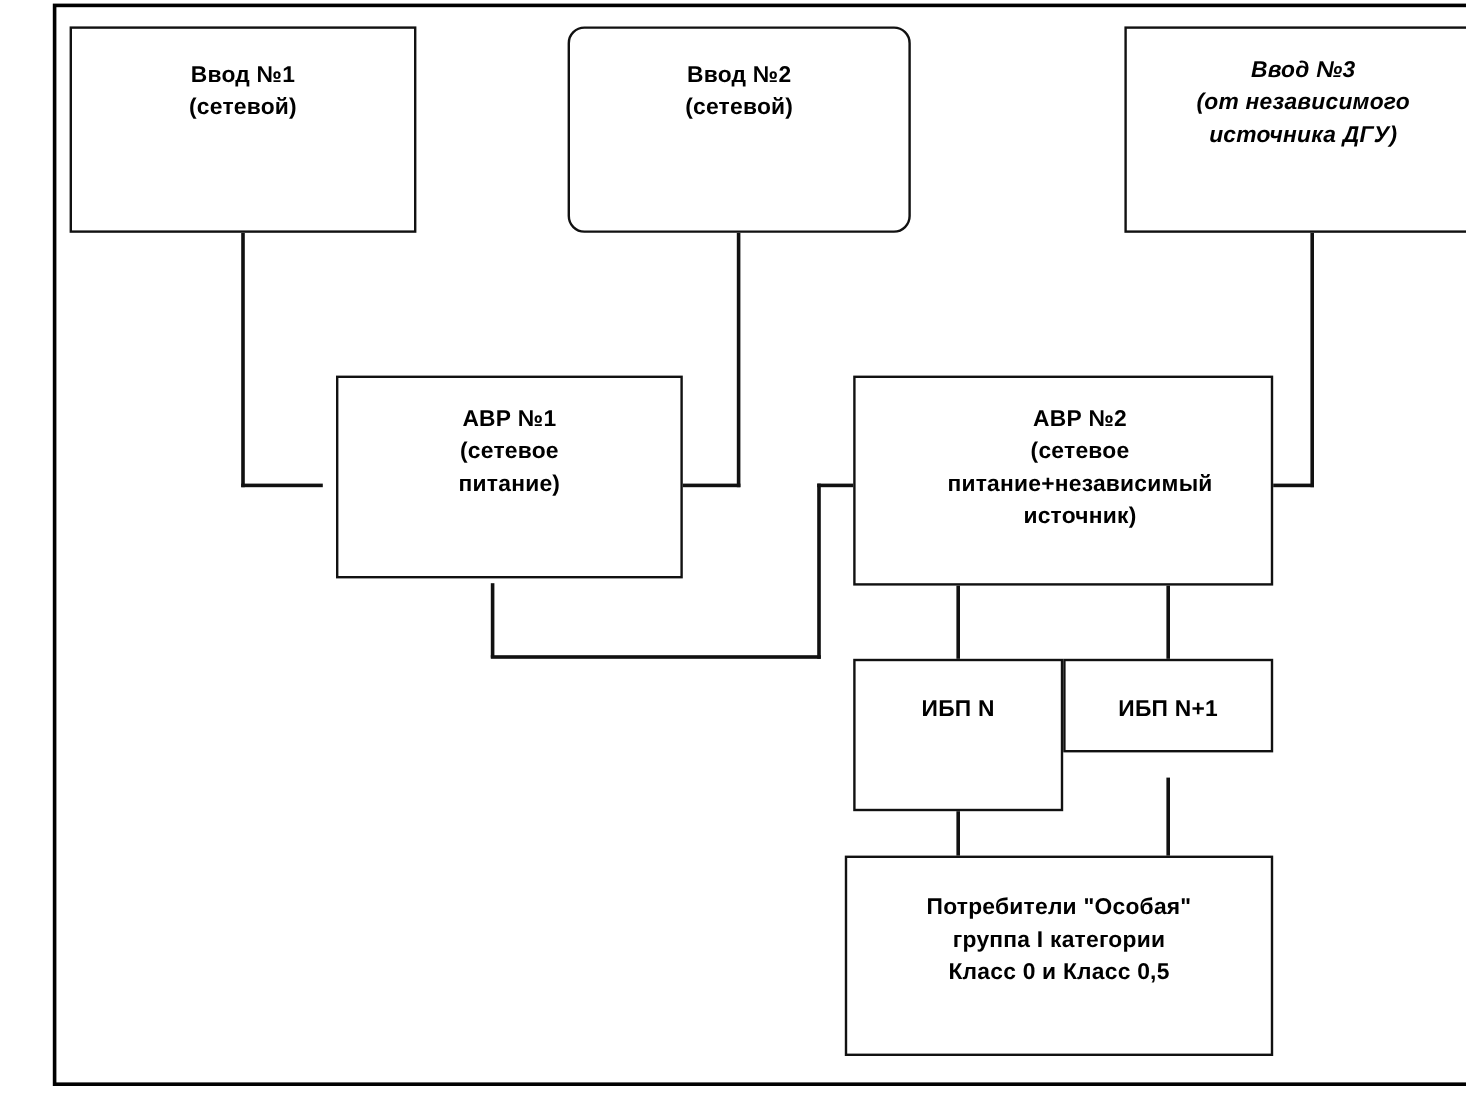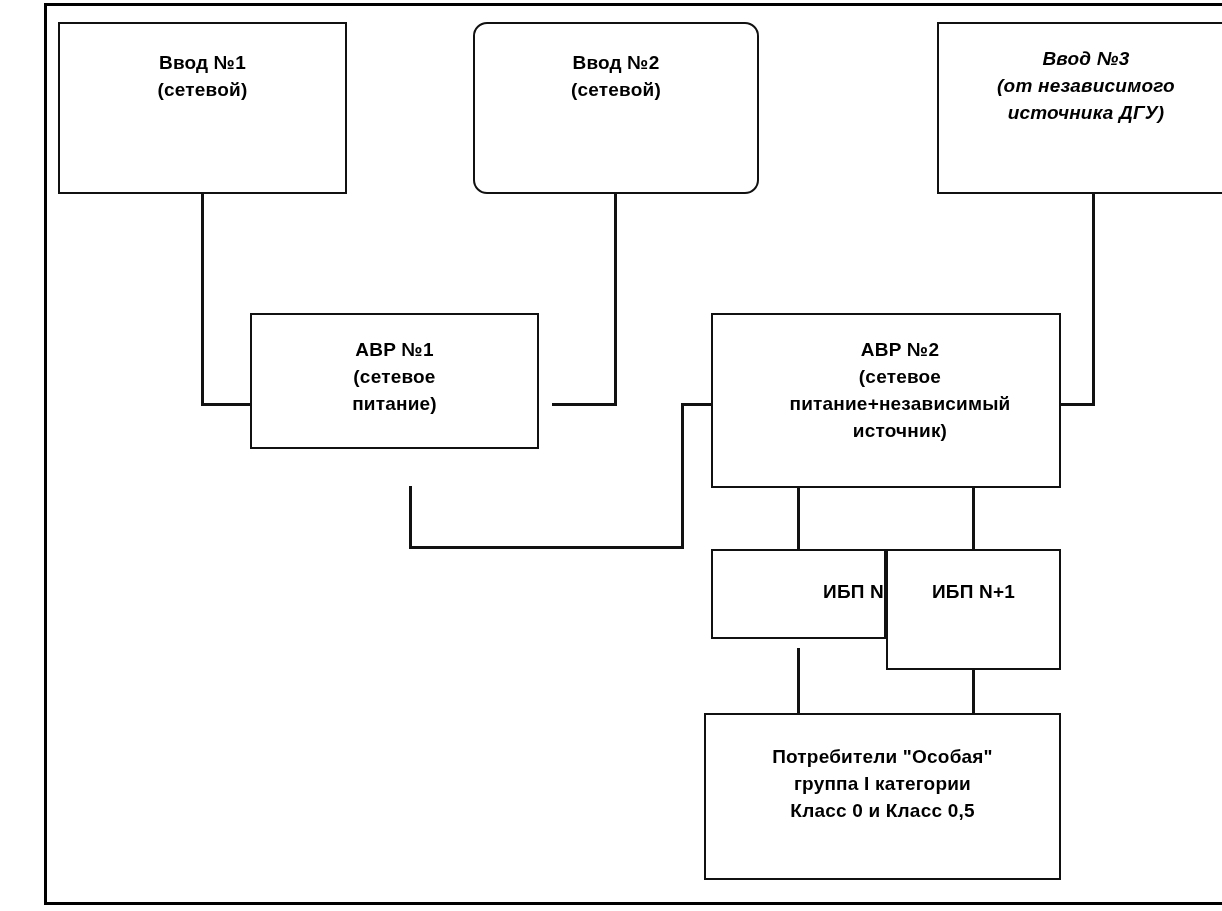--- a/index.html
+++ b/index.html
@@ -41,24 +41,24 @@
     width:100%;
     font-weight:bold;
     letter-spacing:0.2px;
     line-height:1.42;
     white-space:pre-line;
   }
   
   #n-input1{ left:17px;  top:22px;  width:289px; height:172px; }
   #n-input2{ left:432px; top:22px;  width:286px; height:172px;border-radius:14px; }
   #n-input3{ left:896px; top:22px;  width:298px; height:172px;font-style:italic; }
-  #n-avr1  { left:209px; top:313px; width:289px; height:136px; }
+  #n-avr1  { left:239px; top:313px; width:289px; height:169px; }
   #n-avr2  { left:670px; top:313px; width:350px; height:175px; }
-  #n-ups-n { left:670px; top:549px; width:175px; height:90px;text-align:right; }
-  #n-ups-n1{ left:845px; top:549px; width:175px; height:121px; }
+  #n-ups-n { left:670px; top:549px; width:175px; height:127px; }
+  #n-ups-n1{ left:845px; top:549px; width:175px; height:78px; }
   #n-load  { left:663px; top:713px; width:357px; height:167px; }
 
   #n-input1 .label,#n-input2 .label{ padding-top:26px; font-size:19px; }
   #n-input3 .label{ padding-top:22px; font-size:19px; }
   #n-avr1 .label { padding-top:22px; font-size:19px; }
   #n-avr2 .label { padding-top:22px; font-size:19px;padding-left:28px; }
   #n-ups-n .label,#n-ups-n1 .label{ padding-top:28px; font-size:19px; }
   #n-load .label { padding-top:29px; font-size:19px; }
 
   

